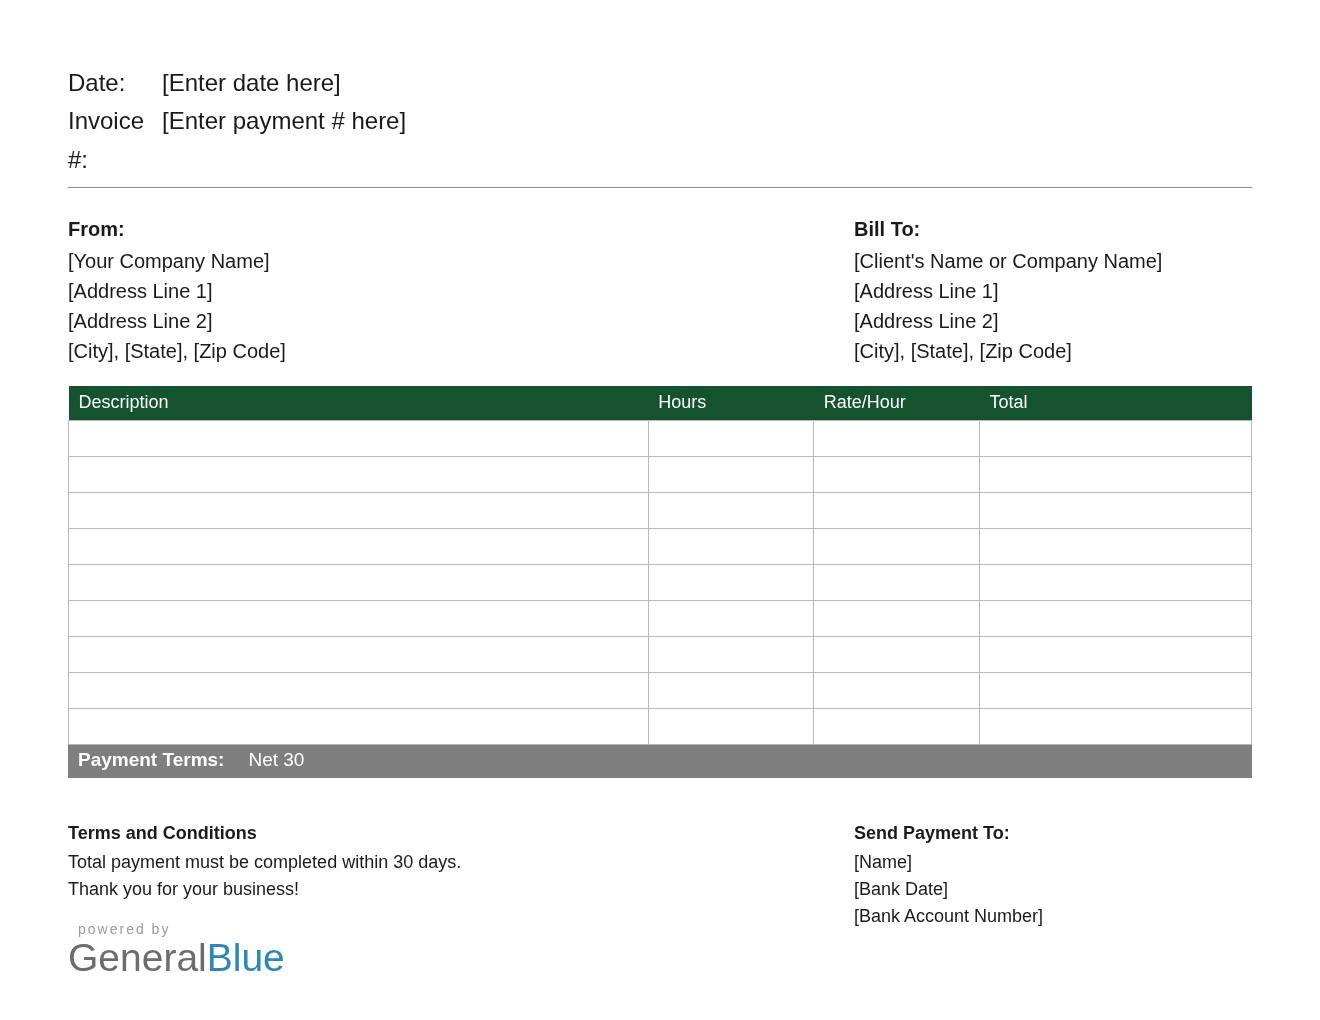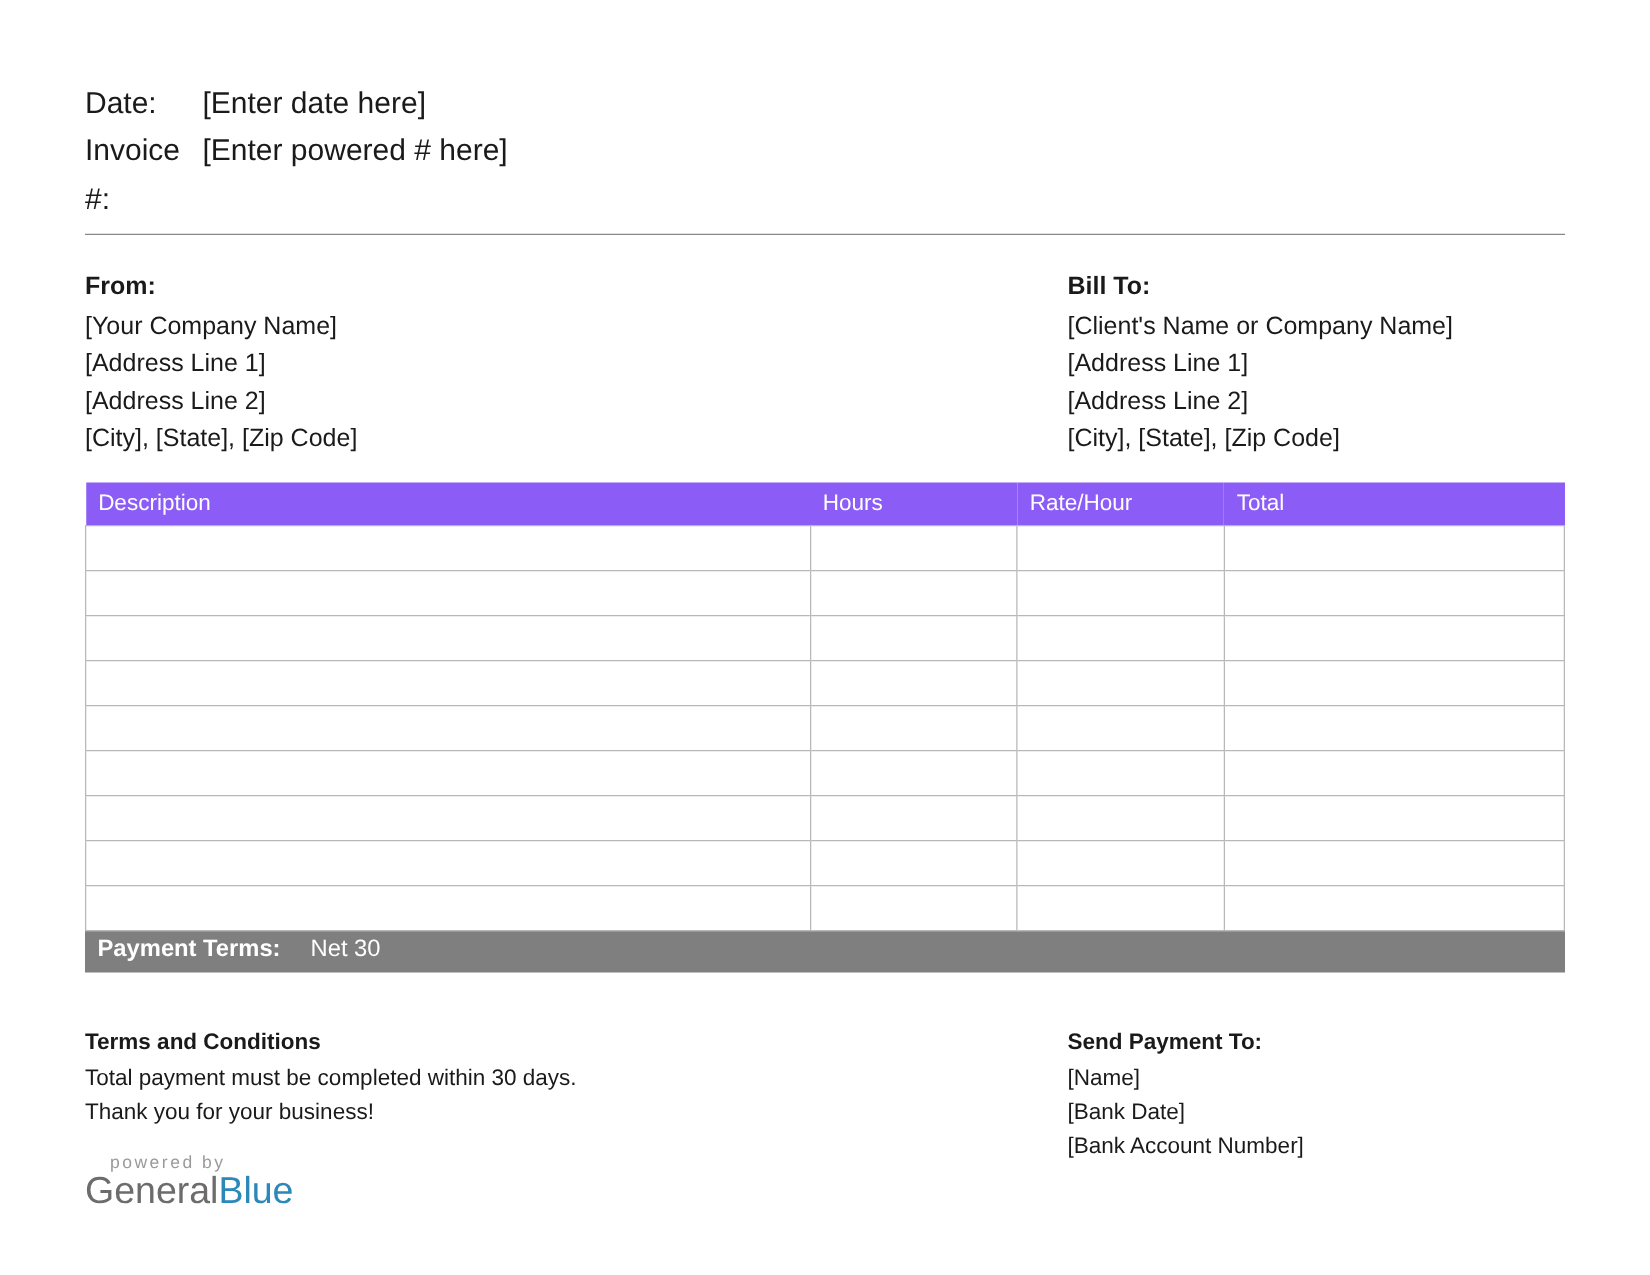--- a/index.html
+++ b/index.html
@@ -46,21 +46,21 @@
   .addr-block { }
   .addr-heading { font-weight: bold; margin-bottom: 2px; }
   .right-col { width: 398px; }
   .table-wrap { margin-top: 20px; }
   table.items {
     width: 100%;
     border-collapse: collapse;
     font-size: 18px;
   }
   table.items thead th {
-    background: #8b5cf6;
+    background: #14532d;
     color: #fff;
     font-weight: 400;
     text-align: left;
     padding: 6px 10px;
     border: none;
     height: 34px;
   }
   table.items tbody td {
     border: 1px solid #b8b8b8;
     height: 36px;
@@ -88,24 +88,24 @@
   }
   .terms-heading { font-weight: bold; margin-bottom: 2px; }
   .send-heading { font-weight: bold; margin-bottom: 2px; }
   .powered {
     margin-top: 16px;
   }
   .powered-label {
     font-size: 14px;
     color: #9a9a9a;
     letter-spacing: 2px;
-    margin-left: 20px;
+    margin-left: 10px;
   }
   .brand {
-    font-size: 30px;
+    font-size: 39px;
     line-height: 1;
     margin-top: -2px;
   }
   .brand .g1 { color: #6c6c6c; font-weight: 400; }
   .brand .g2 { color: #2b88b8; font-weight: 400; }
   th.col-desc { width: 49%; }
   th.col-hours { width: 14%; }
   th.col-rate { width: 14%; }
   th.col-total { width: 23%; }
 </style>
@@ -115,21 +115,21 @@
 <div class="page">
 
   <div class="header-row">
     <div class="meta right-col">
       <div class="meta-row">
         <div class="meta-label">Date:</div>
         <div>[Enter date here]</div>
       </div>
       <div class="meta-row">
         <div class="meta-label">Invoice #:</div>
-        <div>[Enter powered # here]</div>
+        <div>[Enter payment # here]</div>
       </div>
     </div>
   </div>
 
   <div class="addresses">
     <div class="addr-block">
       <div class="addr-heading">From:</div>
       <div>[Your Company Name]</div>
       <div>[Address Line 1]</div>
       <div>[Address Line 2]</div>

